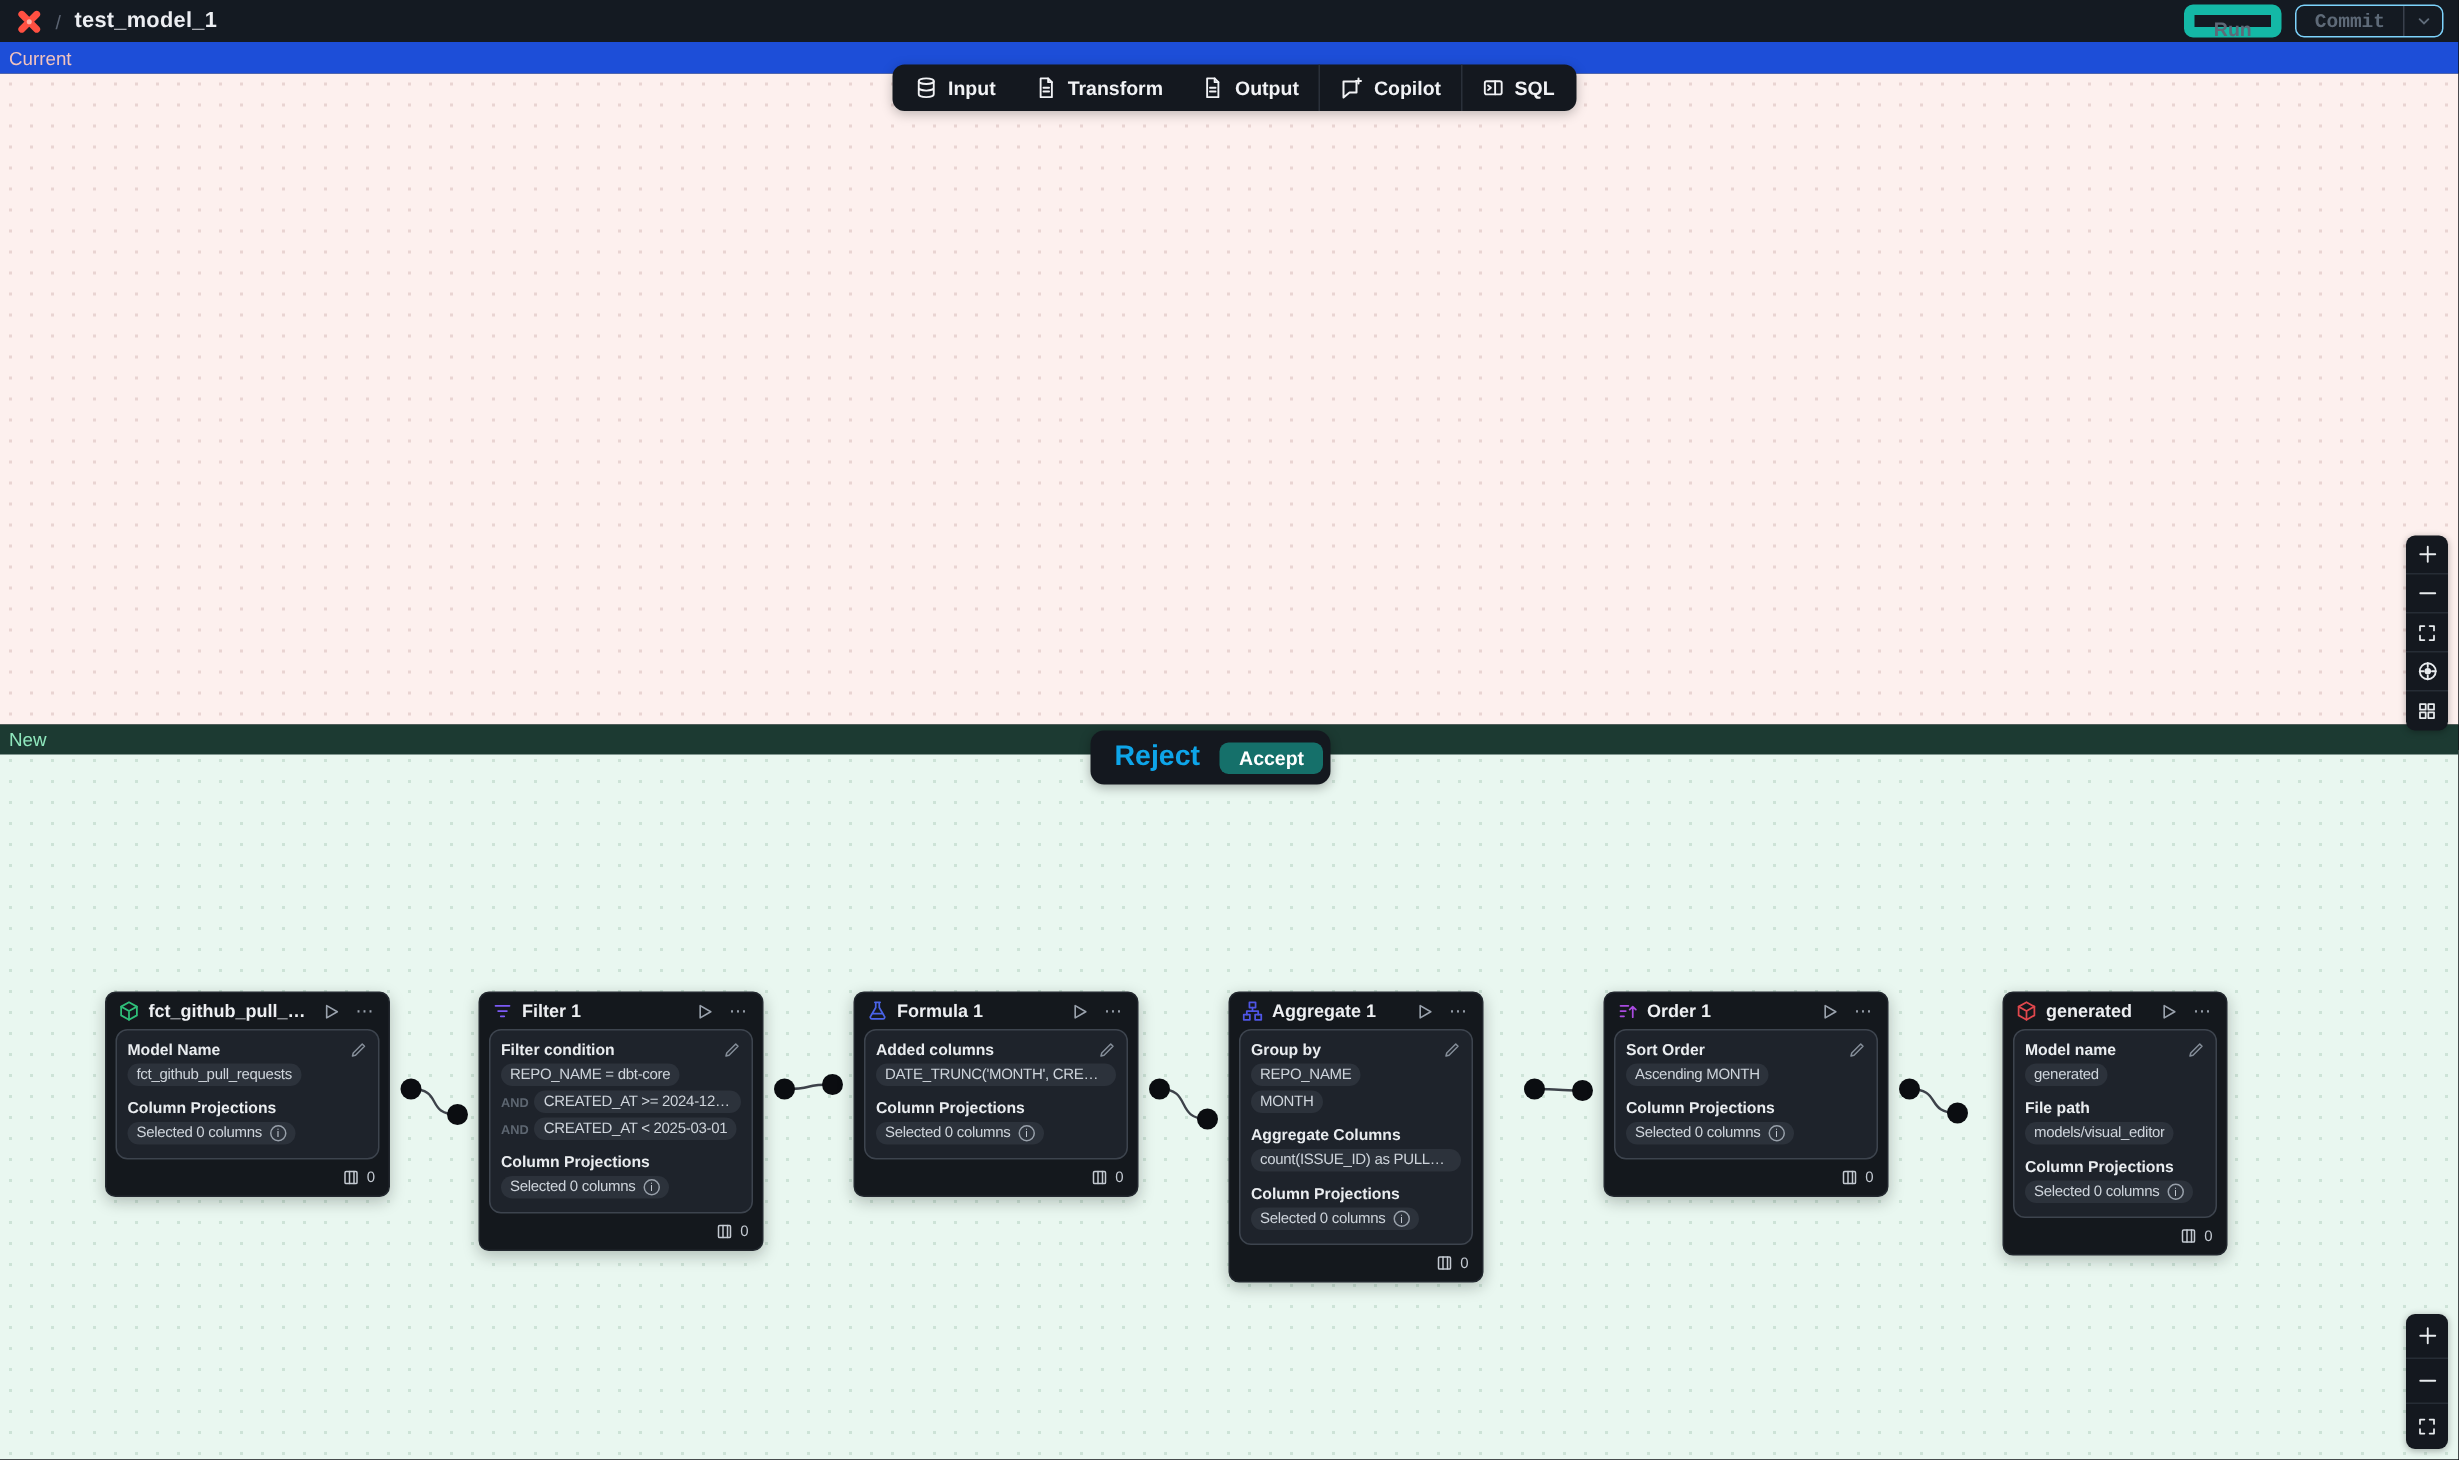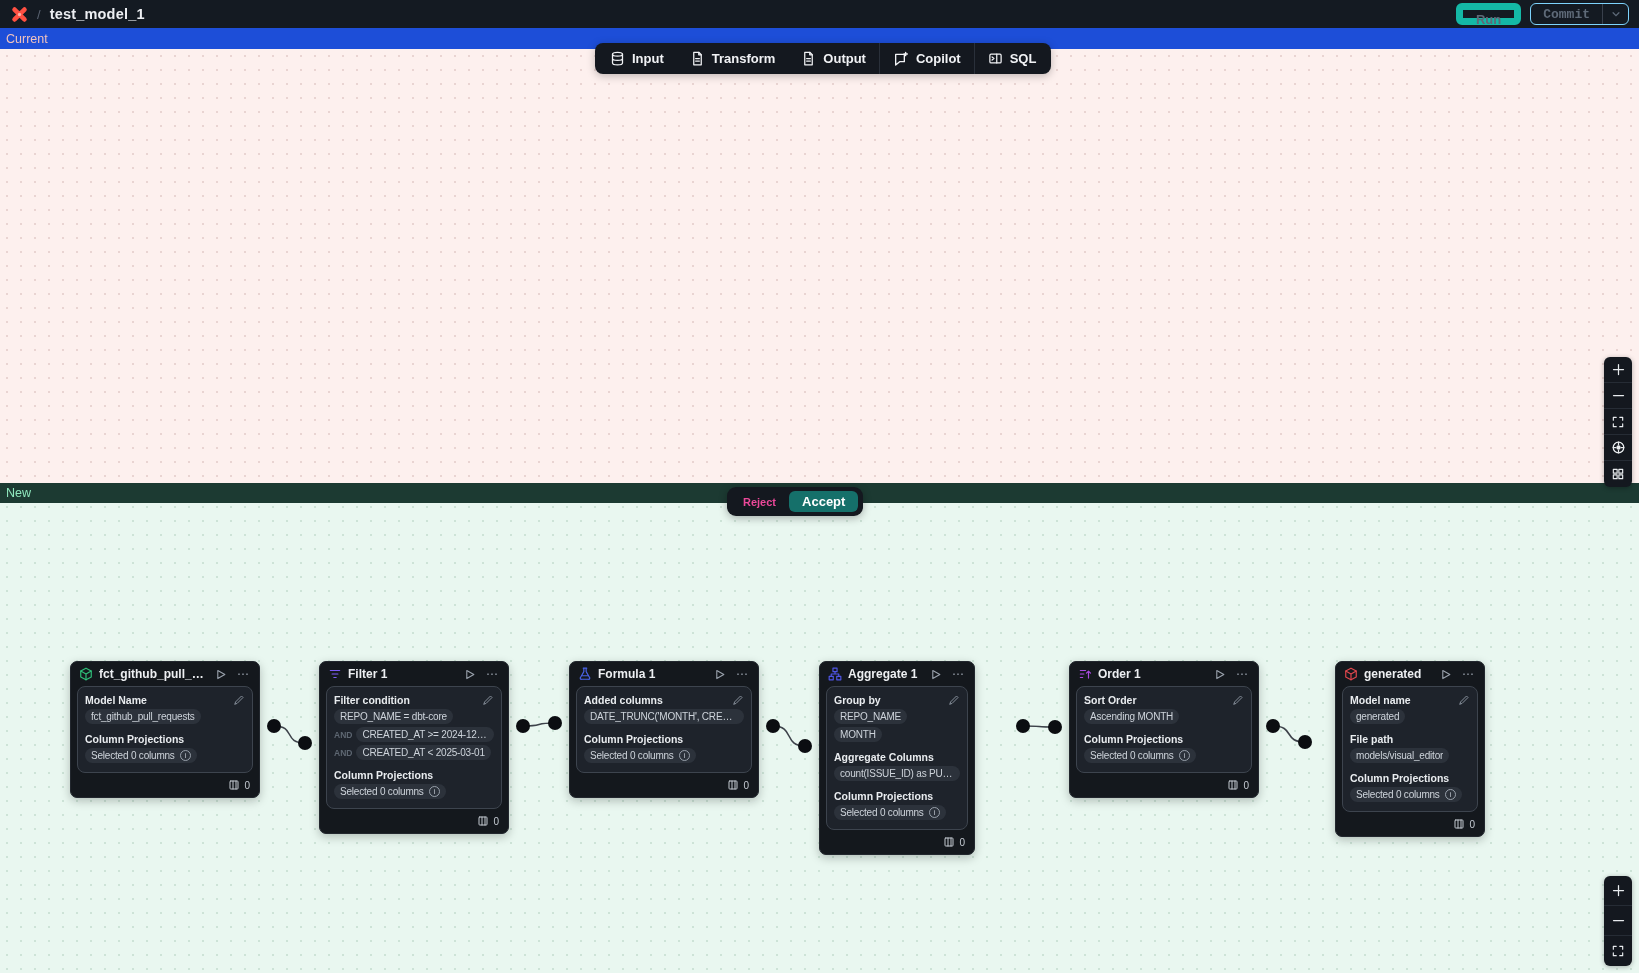--- a/index.html
+++ b/index.html
@@ -44,21 +44,21 @@
              font-size:13px; font-weight:700; background:transparent; border:0; cursor:pointer;
              font-family:inherit; }
   .tb-sep { width:1px; background:#2a303a; margin:0; }
   .icon { display:inline-flex; align-items:center; justify-content:center; }
   .icon svg { display:block; }
 
   
   .diff-pill { position:absolute; left:727px; top:487px; background:#14181f; border-radius:9px;
                display:flex; align-items:center; gap:2px; padding:4px 5px; z-index:60;
                box-shadow:0 2px 8px rgba(0,0,0,.3); }
-  .btn-reject { background:transparent; border:0; color:#ec4899; font-size:11px; font-weight:600;
+  .btn-reject { background:transparent; border:0; color:#0ea5e9; font-size:19px; font-weight:600;
                 padding:3px 11px; cursor:pointer; font-family:inherit; }
   .btn-accept { background:#15706a; border:0; color:#fff; font-size:13px; font-weight:700;
                 padding:3px 13px; border-radius:6px; cursor:pointer; font-family:inherit; }
 
   
   .ctrl-stack { position:absolute; left:1604px; width:28px; background:#14181f; border-radius:6px;
                 display:flex; flex-direction:column; overflow:hidden; z-index:40;
                 box-shadow:0 1px 5px rgba(0,0,0,.3); }
   .ctrl-stack.current { top:357px; }
   .ctrl-stack.new { top:876px; }
@@ -412,21 +412,21 @@
       <div class="node-footer">
         <span class="icon">
           <svg width="12" height="12" viewBox="0 0 24 24" fill="none" stroke="currentColor" stroke-width="2" stroke-linecap="round" stroke-linejoin="round">
             <rect x="4" y="4" width="16" height="16" rx="1.5"></rect>
             <path d="M10 4v16M16 4v16"></path>
           </svg>
         </span>
         <span>0</span>
       </div>
     </article>
-    <article class="node" style="left: 819px; top: 661px; width: 156px;">
+    <article class="node" style="left: 819px; top: 661px; width: 170px;">
       <div class="node-header">
         <span class="icon" style="color: rgb(79, 85, 229);">
           <svg width="14" height="14" viewBox="0 0 24 24" fill="none" stroke="currentColor" stroke-width="2" stroke-linecap="round" stroke-linejoin="round">
             <rect x="8.5" y="2" width="7" height="6"></rect>
             <rect x="2" y="16" width="7" height="6"></rect>
             <rect x="15" y="16" width="7" height="6"></rect>
             <path d="M12 8v4M5.5 16v-4h13v4"></path>
           </svg>
         </span>
         <span class="node-title">Aggregate 1</span>

